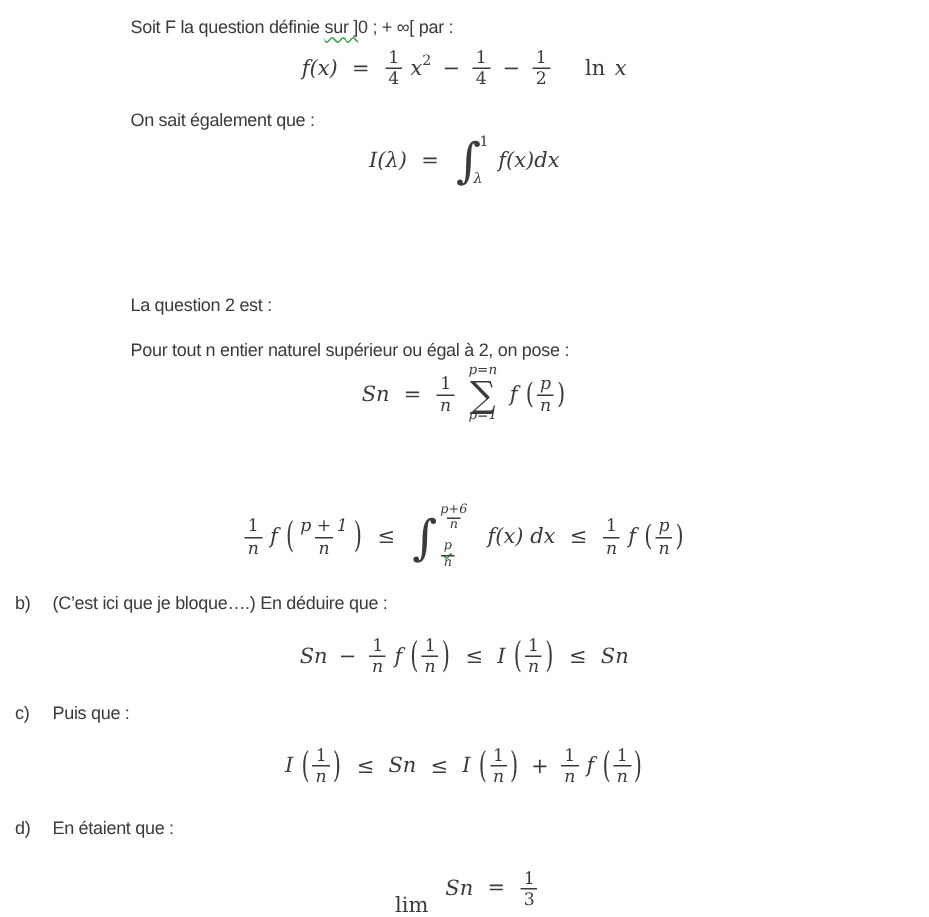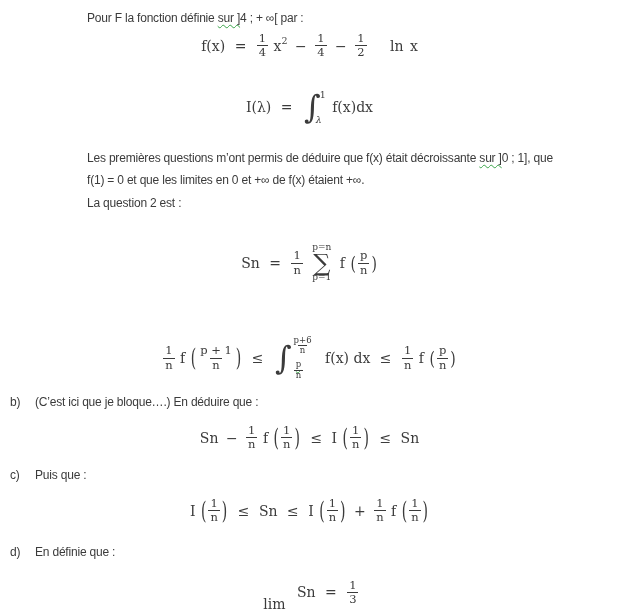--- a/index.html
+++ b/index.html
@@ -29,42 +29,42 @@
   }
   
   .formula {
     position:absolute; left:0; width:100%;
     text-align:center;
     font-family:"DejaVu Serif", serif;
     font-size:14px; font-style:normal; color:var(--text);
     white-space:nowrap;
   }
   .formula > * { vertical-align:middle; }
-  .it { }
+  .it { font-style:italic; }
   .rel { font-style:normal; margin:0 5px; }
   .op  { font-style:normal; margin:0 3px; }
   .fr {
     display:inline-flex; flex-direction:column; align-items:center;
     font-size:11.5px; line-height:1.15; vertical-align:middle;
     margin:0 1px; font-style:normal;
   }
   .fr .n { padding:0 2px; }
   .fr .d { border-top:1px solid currentColor; padding:0 2px; }
   .fr.tiny { font-size:8.5px; line-height:1.1; }
   .xsup { font-size:9.5px; vertical-align:6px; font-style:normal; }
   .bp {
     display:inline-block; transform:scaleY(1.7);
     font-style:normal; vertical-align:middle; margin:0 1px;
   }
   .bp.md { transform:scaleY(1.35); }
   .nary {
     display:inline-flex; flex-direction:column; align-items:center;
     vertical-align:middle; line-height:1; margin:0 4px;
   }
-  .nary .nlim { font-size:9px; line-height:1.1; }
+  .nary .nlim { font-size:9px; font-style:italic; line-height:1.1; }
   .nary .nop { font-size:24px; font-style:normal; line-height:0.85; }
   .intwrap { display:inline-flex; align-items:center; vertical-align:middle; margin:0 2px; }
   .intsign { font-size:32px; line-height:1; font-style:normal; }
   .intlims {
     display:inline-flex; flex-direction:column; justify-content:space-between;
     height:36px; font-size:9.5px; font-style:italic;
   }
   .intlims .iup { margin-left:-1px; }
   .intlims .ilo { margin-left:-9px; margin-top:auto; }
   .limwrap {
@@ -73,21 +73,21 @@
   }
   .limword { font-style:normal; line-height:1.1;margin-top:35px; }
   .limsub { font-size:9.5px; font-style:italic; line-height:1.1; }
 </style>
 </head>
 <body>
 
 <div class="page">
 
   <div class="txt para" style="top:11px;">
-    <span>Pour F la fonction définie </span><span class="sq">sur ]</span><span>4 ; + ∞[ par :</span>
+    <span>Soit F la question définie </span><span class="sq">sur ]</span><span>0 ; + ∞[ par :</span>
   </div>
 
   <div class="formula" style="top:32px;">
     <span class="it">f(x)</span>
     <span class="rel">=</span>
     <span class="fr">
         <span class="n">1</span>
         <span class="d">4</span>
       </span>
     <span class="it">x</span><span class="xsup">2</span>
@@ -98,41 +98,39 @@
       </span>
     <span class="op">−</span>
     <span class="fr">
         <span class="n">1</span>
         <span class="d">2</span>
       </span>
     <span style="margin-left:18px;">ln</span>
     <span class="it" style="margin-left:2px;">x</span>
   </div>
 
+  <div class="txt para" style="top:73px;">On sait également que :</div>
 
   <div class="formula" style="top:89px;">
     <span class="it">I(λ)</span>
     <span class="rel">=</span>
     <span class="intwrap">
       <span class="intsign">∫</span>
       <span class="intlims">
         <span class="iup" style="font-style:normal;">1</span>
         <span class="ilo">λ</span>
       </span>
     </span>
     <span class="it">f(x)dx</span>
   </div>
 
-  <div class="txt para wrap2" style="top:147px;">
-    <span class="line"><span>Les premières questions m’ont permis de déduire que f(x) était décroissante </span><span class="sq">sur ]</span><span>0 ; 1], que</span></span>
-    <span class="line">f(1) = 0 et que les limites en 0 et +∞ de f(x) étaient +∞.</span>
-  </div>
 
   <div class="txt para" style="top:196px;">La question 2 est :</div>
 
+  <div class="txt para" style="top:226px;">Pour tout n entier naturel supérieur ou égal à 2, on pose :</div>
 
   <div class="formula" style="top:243px;">
     <span class="it">Sn</span>
     <span class="rel">=</span>
     <span class="fr">
         <span class="n">1</span>
         <span class="d it">n</span>
       </span>
     <span class="nary">
       <span class="nlim">p=n</span>
@@ -234,21 +232,21 @@
         <span class="d it">n</span>
       </span>
     <span class="it">f</span>
     <span class="bp">(</span><span class="fr">
         <span class="n">1</span>
         <span class="d it">n</span>
       </span><span class="bp">)</span>
   </div>
 
   <div class="txt li" style="top:545px;">
-    <span class="marker">d)</span><span>En définie que :</span>
+    <span class="marker">d)</span><span>En étaient que :</span>
   </div>
 
   <div class="formula" style="top:562px;">
     <span class="limwrap">
       <span class="limword">lim</span>
       <span class="limsub">n→+∞</span>
     </span>
     <span class="it">Sn</span>
     <span class="rel">=</span>
     <span class="fr">

